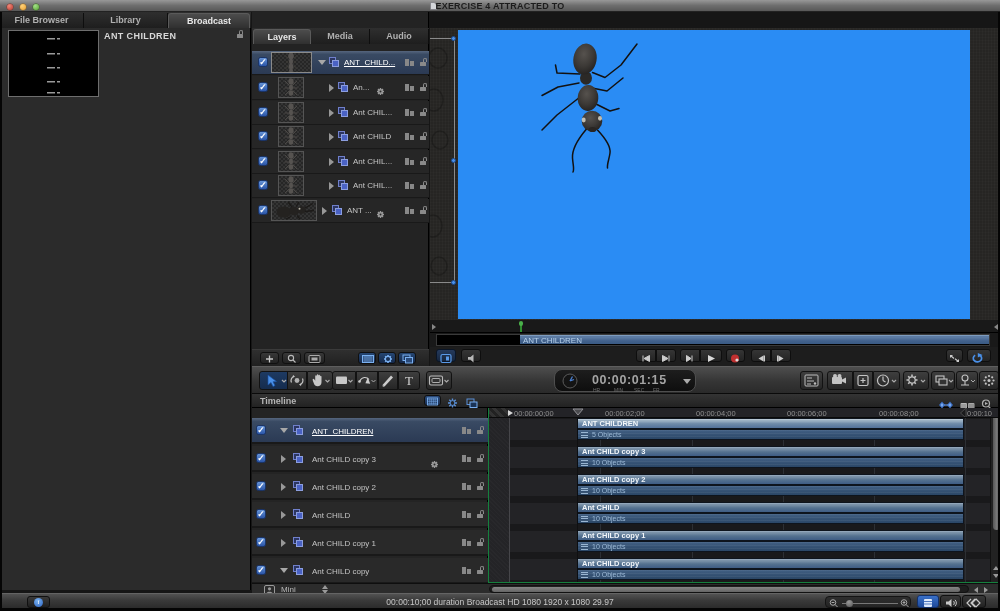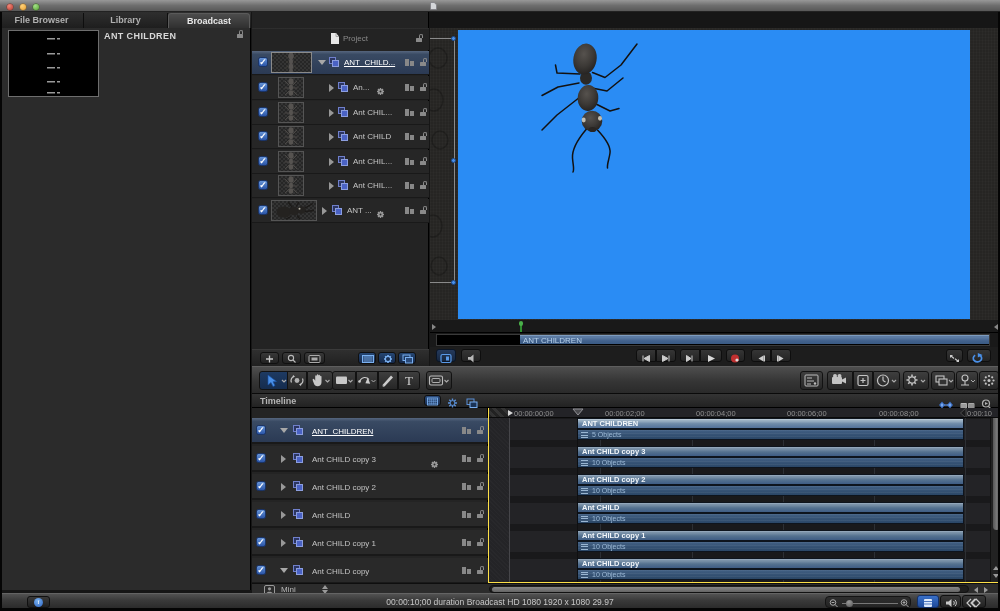--- a/index.html
+++ b/index.html
@@ -73,21 +73,21 @@
 
 
 #toolbar { left:252px; top:366px; width:748px; height:28px; background:linear-gradient(#4e4e4e,#353535 55%,#2a2a2a); border-top:1px solid #5e5e5e; border-bottom:1px solid #0a0a0a;}
 .tool { position:absolute; top:4px; height:19px; background:linear-gradient(#3e3e3e,#262626); border:1px solid #121212; }
 .tool.first { border-radius:3px 0 0 3px; }
 .tool.last { border-radius:0 3px 3px 0; }
 .tool.solo { border-radius:3px; }
 .tool.sel { background:linear-gradient(#1e3a62,#152c4e); }
 
 
-#timeline { left:252px; top:394px; width:748px; height:199px; background:#fde047; }
+#timeline { left:252px; top:394px; width:748px; height:199px; background:#15803d; }
 #tl-header { position:absolute; left:0; top:0; width:748px; height:14px; background:linear-gradient(#343434,#222); border-bottom:1px solid #000;}
 #tl-left { position:absolute; left:0; top:14px; width:236px; height:174px; background:#242424; border-right:1px solid #000;}
 .trow { position:absolute; left:0; width:236px; height:26px; background:#292929; border-bottom:2px solid #191919;}
 .trow.sel { background:linear-gradient(#56667e,#394a63 15%,#2b3a54); }
 #tl-right { position:absolute; left:237px; top:14px; width:511px; height:174px; background:#19191b; overflow:hidden;}
 #ruler { position:absolute; left:237px; top:14px; width:511px; height:10px; background:#232327; border-bottom:1px solid #0a0a0a; overflow:hidden; z-index:6;}
 .rlabel { position:absolute; top:1px; font-size:7.5px; color:#8f8f8f; }
 .gline { position:absolute; top:0; width:1px; height:174px; background:#2c2f34; }
 .lane { position:absolute; left:21px; width:480px; height:21px; background:#232326; }
 .bar { position:absolute; width:385px; height:9px; background:linear-gradient(#7b92a9 10%,#54718f 50%,#3e5c84); border-top:1px solid #92a6ba; outline:1px solid #0e141d; font-size:7.5px; font-weight:bold; color:#f2f6fa; line-height:8px; padding-left:4px; white-space:nowrap;}
@@ -106,20 +106,21 @@
 <body>
 <div id="win">
 
   <div id="titlebar" class="abs">
     <div class="tl abs" style="left:7px; background:radial-gradient(circle at 35% 30%, #f08878, #bf3b30); box-shadow:0 0 0 0.5px #803028;"></div>
     <div class="tl abs" style="left:20px; background:radial-gradient(circle at 35% 30%, #ffd27a, #e9a12f); box-shadow:0 0 0 0.5px #9a6a20;"></div>
     <div class="tl abs" style="left:33px; background:radial-gradient(circle at 35% 30%, #a5e08a, #57a930); box-shadow:0 0 0 0.5px #3a7020;"></div>
     <svg class="abs" style="left:430px;top:2px;" width="7" height="8">
         <path d="M0.5 0.5 L4.2 0.5 L6.5 2.8 L6.5 7.5 L0.5 7.5 Z" fill="#d4d6da" stroke="#787880" stroke-width="0.7"></path>
       </svg>
+    <div id="title" class="abs">EXERCISE 4 ATTRACTED TO</div>
   </div>
 
   <div id="leftpanel" class="abs">
     <div class="tabbar abs" style="left:0;top:0;width:251px;text-decoration:underline;">
       <div class="tab" style="left:0;width:84px;">File Browser</div>
       <div class="tab" style="left:84px;width:84px;">Library</div>
       <div class="tab sel" style="left:168px;width:82px;">Broadcast</div>
     </div>
     <div id="preview" class="abs">
       <svg width="89" height="65">
@@ -145,31 +146,20 @@
     <div class="abs" style="left:0;top:104px;width:250px;height:474px;background:#2b2b2b;"></div>
   </div>
 
   <div id="midpanel" class="abs">
     <div class="tabbar abs" style="left:0;top:16px;width:177px;">
       <div class="tab sel" style="left:1px;width:58px;">Layers</div>
       <div class="tab" style="left:59px;width:59px;">Media</div>
       <div class="tab" style="left:118px;width:59px;">Audio</div>
     </div>
 
-    <div class="abs" style="left:0;top:17px;width:177px;height:21px;background:#232323;">
-      <svg class="abs" style="left:78px;top:3px;" width="10" height="13">
-          <path d="M1 1 L6 1 L9 4.5 L9 12 L1 12 Z" fill="#e8e8e8"></path>
-          <path d="M6 1 L6 4.5 L9 4.5" fill="none" stroke="#999" stroke-width="0.8"></path>
-        </svg>
-      <span class="lname abs" style="left:91px;top:5px;color:#8a8a8a;">Project</span>
-      <div class="lock abs" style="right:6px;top:5px;">
-          <div class="sh"></div>
-          <div class="bd"></div>
-        </div>
-    </div>
     <div id="lrows">
 
       <div class="lrow sel" style="top:39px;">
         <div class="chk" style="left:6px;top:6px;">✓</div>
         <div class="thumb" style="left:19px;top:1px;width:41px;height:21px;">
           <svg width="39" height="19">
               <g fill="#555250">
                 <ellipse cx="19" cy="3" rx="2.8" ry="3.4"></ellipse>
                 <ellipse cx="19" cy="8.5" rx="2" ry="2.8"></ellipse>
                 <ellipse cx="19" cy="13.5" rx="2.4" ry="2.8"></ellipse>
@@ -606,20 +596,32 @@
     </div>
 
     <div class="tool solo" style="left:174px;width:26px;">
       <svg width="24" height="17">
           <rect x="2.5" y="4" width="13" height="9" rx="1.5" fill="none" stroke="#bbb" stroke-width="1.1"></rect>
           <rect x="5" y="6.5" width="8" height="4" rx="1" fill="none" stroke="#bbb" stroke-width="0.9"></rect>
           <path d="M17.5 8 l2 2 l2 -2" fill="none" stroke="#aaa" stroke-width="1.1"></path>
         </svg>
     </div>
 
+    <div class="abs" style="left:302px;top:2px;width:142px;height:23px;background:linear-gradient(#1d1d1d,#0e0e0e);border:1px solid #4e4e4e;border-radius:8px;">
+      <svg class="abs" style="left:7px;top:3px;" width="16" height="16">
+          <circle cx="8" cy="8" r="7" fill="#141414" stroke="#5a5a5a" stroke-width="1"></circle>
+          <path d="M8 8 L10.5 3.5 M8 8 L12 6.5" stroke="#4a7fd0" stroke-width="1.3"></path>
+        </svg>
+      <span class="abs" style="left:37px;top:3px;font-size:12.5px;color:#a4a4a4;letter-spacing:0.6px;font-weight:bold;">00:00:01:15</span>
+      <span class="abs" style="left:38px;top:16.5px;font-size:5px;color:#6e6e6e;">HR</span>
+      <span class="abs" style="left:59px;top:16.5px;font-size:5px;color:#6e6e6e;">MIN</span>
+      <span class="abs" style="left:79px;top:16.5px;font-size:5px;color:#6e6e6e;">SEC</span>
+      <span class="abs" style="left:98px;top:16.5px;font-size:5px;color:#6e6e6e;">FR</span>
+      <div class="dda" style="left:128px;top:9px;border-left-width:4px;border-right-width:4px;border-top-width:5px;border-top-color:#aaa;"></div>
+    </div>
 
     <div class="tool solo" style="left:548px;width:23px;">
       <svg width="21" height="17">
           <rect x="4" y="3" width="13" height="11" rx="1" fill="none" stroke="#bbb" stroke-width="1"></rect>
           <path d="M6 6 h5 M6 9 h7 M6 12 h4" stroke="#bbb" stroke-width="1"></path>
           <circle cx="14" cy="11.5" r="1.2" fill="#bbb"></circle>
         </svg>
     </div>
     <div class="tool first" style="left:575px;width:26px;">
       <svg width="24" height="17">

